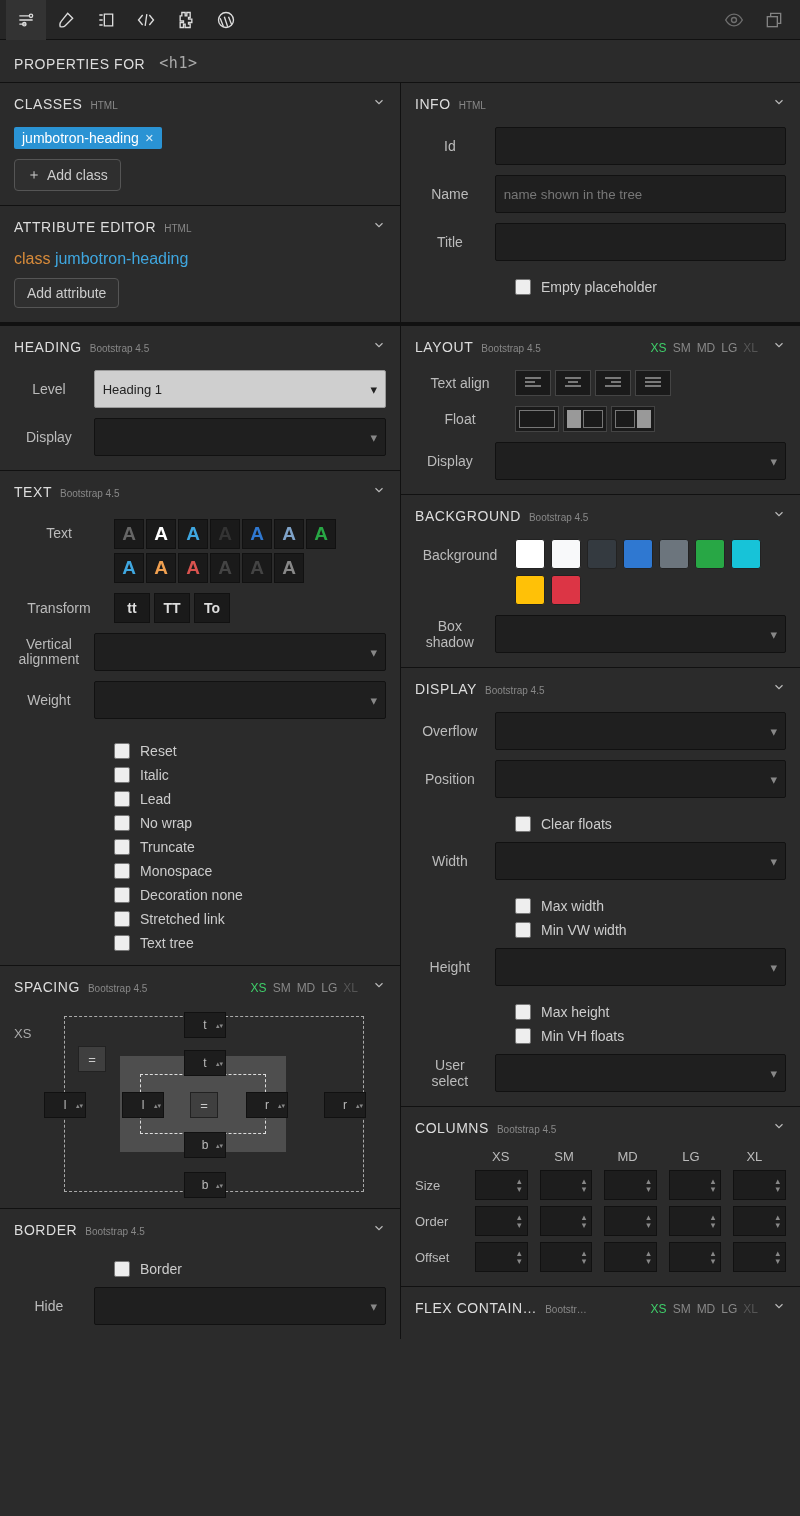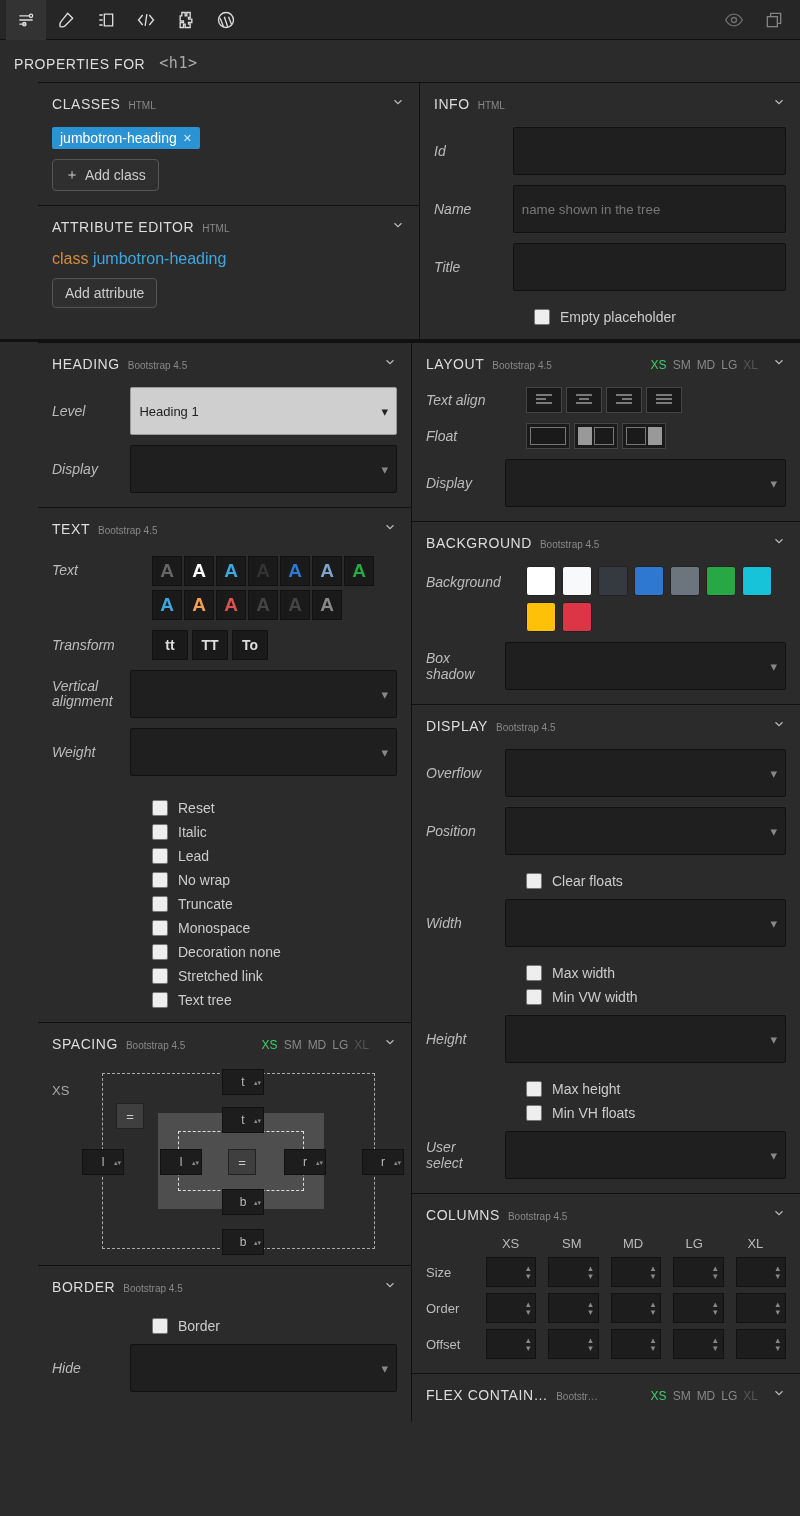--- a/index.html
+++ b/index.html
@@ -10,21 +10,21 @@
 .toolbar .tool { width: 40px; height: 40px; display: flex; align-items: center; justify-content: center; cursor: pointer; }
 .toolbar .tool.active { background: #333; }
 .toolbar .spacer { flex: 1; }
 .toolbar svg { width: 20px; height: 20px; fill: none; stroke: #ddd; stroke-width: 1.6; }
 
 
 .title-row { padding: 14px 14px 10px; font-size: 14px; letter-spacing: 0.04em; color: #ddd; display: flex; align-items: flex-end; gap: 14px; }
 .title-row .tag { color: #aaa; font-family: monospace; font-size: 15px; }
 
 
-.grid { display: grid; grid-template-columns: 1fr 1fr; margin-left: 38px; }
+.grid { display: grid; grid-template-columns: 1fr 1fr; }
 .col { border-top: 1px solid #111; }
 .col + .col { border-left: 1px solid #111; }
 
 .section { padding: 12px 14px 14px; border-bottom: 1px solid #111; }
 .sec-head { display: flex; align-items: baseline; gap: 8px; height: 22px; }
 .sec-head .name { font-size: 14px; letter-spacing: 0.04em; color: #ddd; }
 .sec-head .sub { color: #888; font-size: 10px; }
 .sec-head .sz { margin-left: auto; display: flex; gap: 6px; font-size: 12px; color: #888; }
 .sec-head .sz .xs { color: #3fcf6a; }
 .sec-head .sz .xl { color: #555; }
@@ -38,22 +38,22 @@
 
 .btn { display: inline-flex; align-items: center; gap: 6px; border: 1px solid #555; background: #2f2f2f; color: #ccc; padding: 6px 12px; border-radius: 4px; cursor: pointer; margin-top: 10px; font-size: 14px; }
 
 
 .attr-line { margin-top: 10px; font-size: 16px; }
 .attr-line .k { color: #d88b3a; }
 .attr-line .v { color: #3fa7e0; }
 
 
 .frow { display: flex; align-items: center; margin-top: 10px; gap: 10px; }
-.frow .lbl { width: 90px; text-align: left; color: #bbb; font-size: 14px; font-style: italic; }
-.select, .input { width: 100%; background: #1f1f1f; border: 1px solid #111; color: #ccc; height: 48px; padding: 0 8px; border-radius: 2px; display: flex; align-items: center; justify-content: space-between; }
+.frow .lbl { width: 90px; text-align: center; color: #bbb; font-size: 14px; }
+.select, .input { width: 100%; background: #1f1f1f; border: 1px solid #111; color: #ccc; height: 38px; padding: 0 8px; border-radius: 2px; display: flex; align-items: center; justify-content: space-between; }
 .select.light { background: #cfcfcf; color: #222; border-color: #999; }
 .select .cv { color: #888; }
 .input::placeholder { color: #777; }
 
 
 .cblist { margin-top: 6px; }
 .cb { display: flex; align-items: center; gap: 10px; margin-top: 8px; font-size: 14px; }
 .cb-box { width: 16px; height: 16px; border: 1px solid #777; background: #eee; border-radius: 2px; }
 
 

